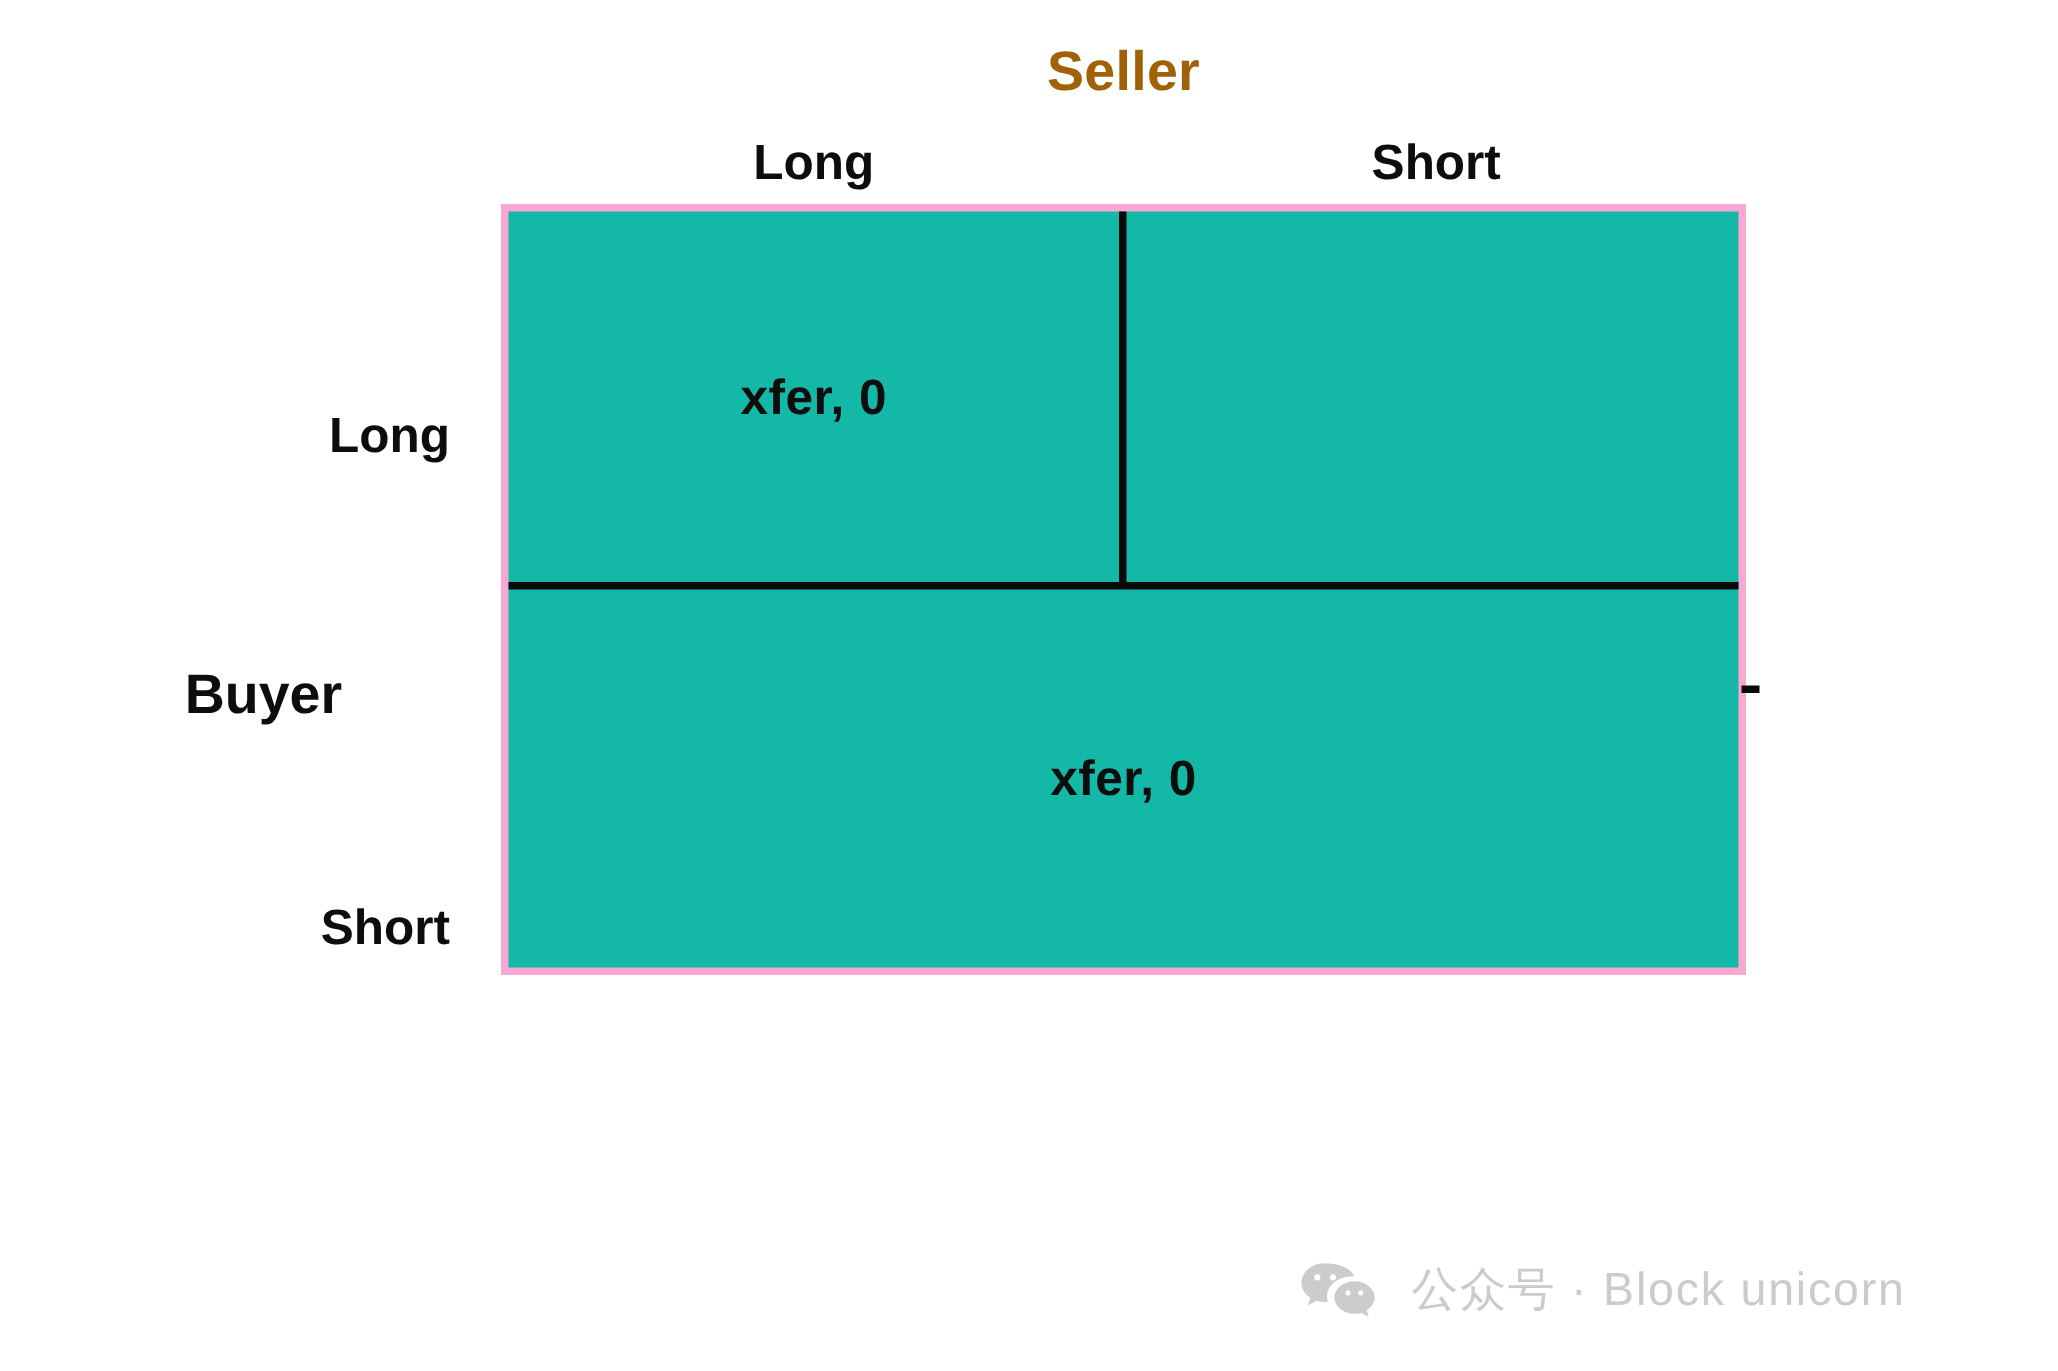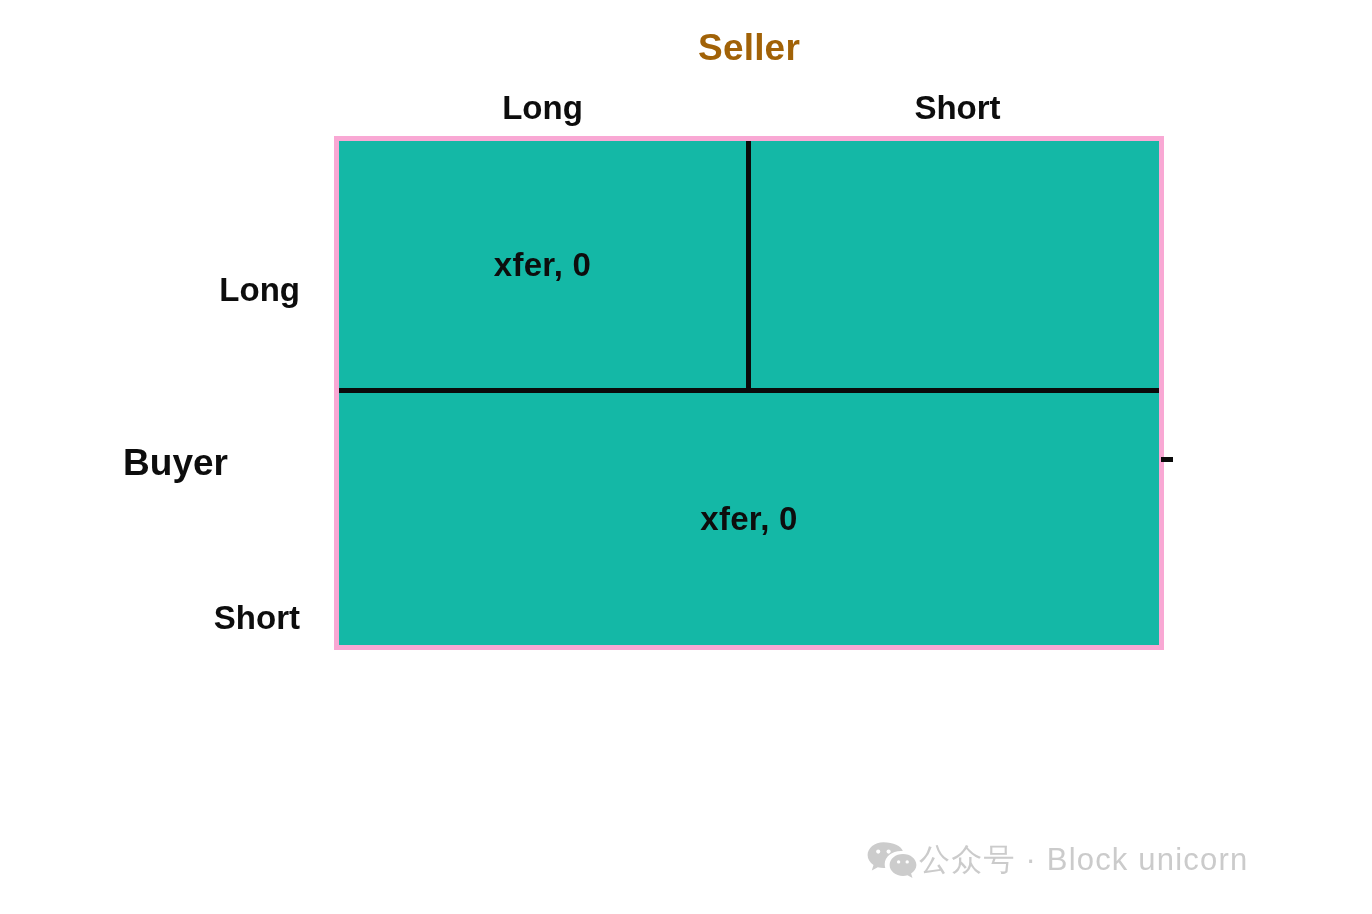--- a/index.html
+++ b/index.html
@@ -124,21 +124,21 @@
     background: #0a0a0a;
   }
 
   
   #watermark {
     position: absolute;
     left: 866px;
     top: 840px;
     display: flex;
     align-items: flex-end;
-    gap: 1px;
+    gap: 23px;
     color: #cccccc;
     user-select: none;
   }
   #watermark .wm-text {
     font-size: 31px;
     font-weight: 400;
     letter-spacing: 1.2px;
     color: #cbcbcb;
     line-height: 40px;
     white-space: nowrap;

